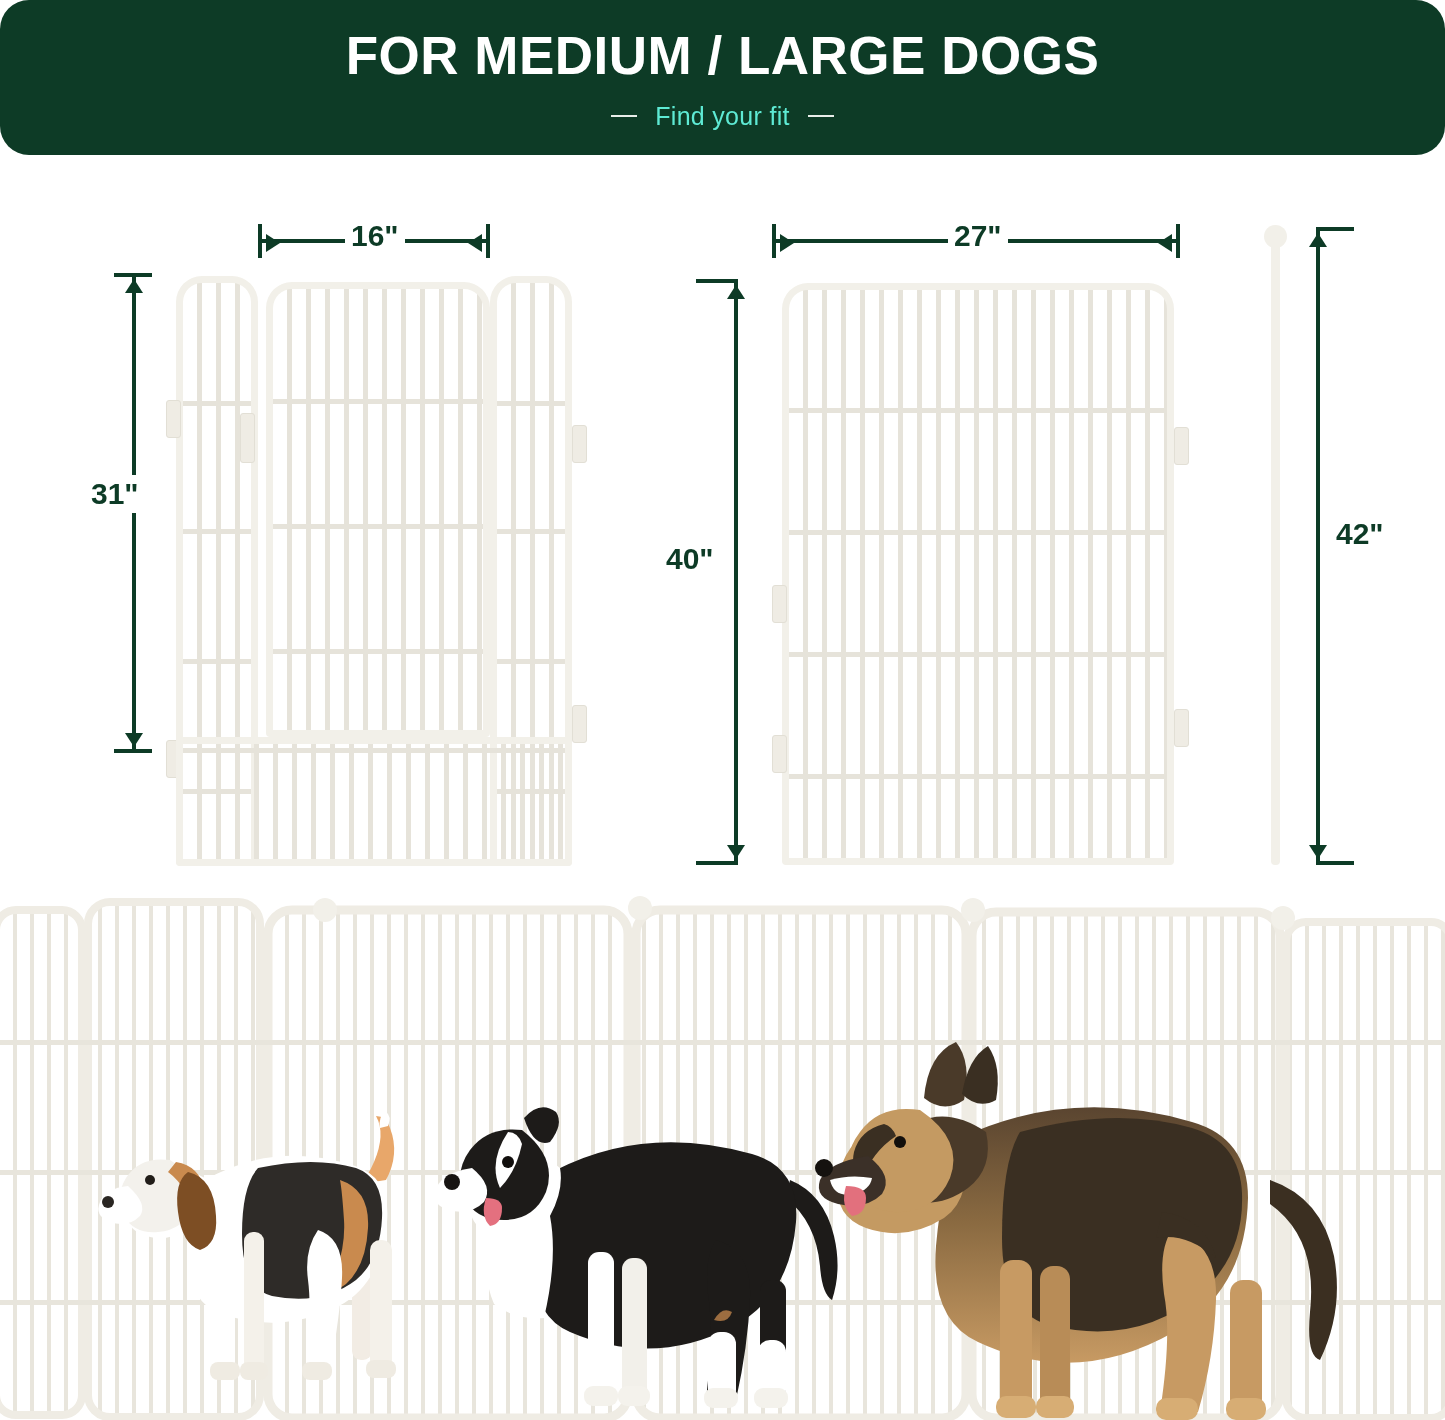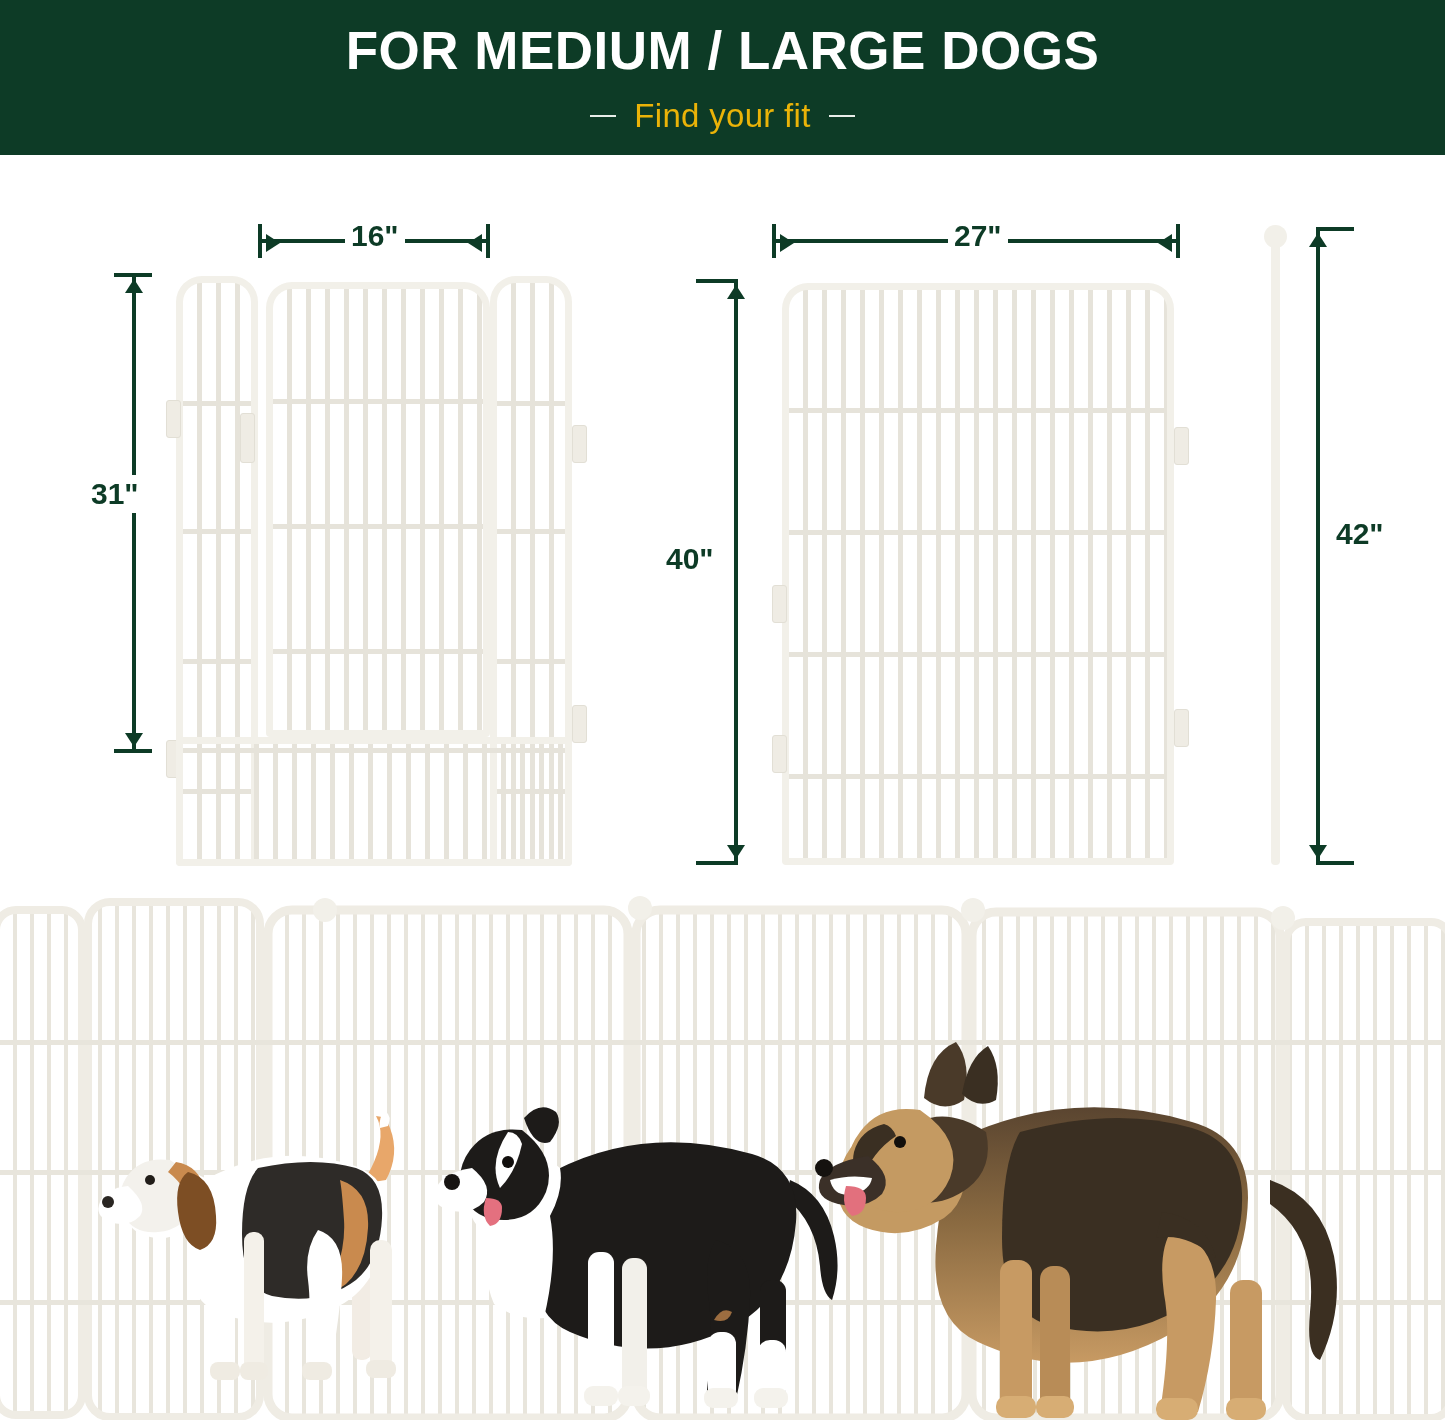--- a/index.html
+++ b/index.html
@@ -19,20 +19,21 @@
   .banner {
     position: absolute;
     left: 0; top: 0;
     width: 1445px;
     height: 155px;
     background: #0d3b26;
     display: flex;
     flex-direction: column;
     align-items: center;
     justify-content: center;
+    border-radius: 29px;
   }
   .banner-title {
     color: #ffffff;
     font-size: 53px;
     font-weight: bold;
     letter-spacing: 0.5px;
     line-height: 1;
     margin-top: 4px;
     text-align: center;
   }
@@ -43,22 +44,22 @@
     gap: 18px;
     margin-top: 20px;
   }
   .banner-dash {
     display: inline-block;
     width: 26px;
     height: 2px;
     background: #e8eee9;
   }
   .banner-sub {
-    color: #eab308;
-    font-size: 33px;
+    color: #5eead4;
+    font-size: 25px;
     letter-spacing: 0.3px;
   }
 
   
   .diagram {
     position: absolute;
     left: 0;
     top: 155px;
     width: 1445px;
     height: 725px;

